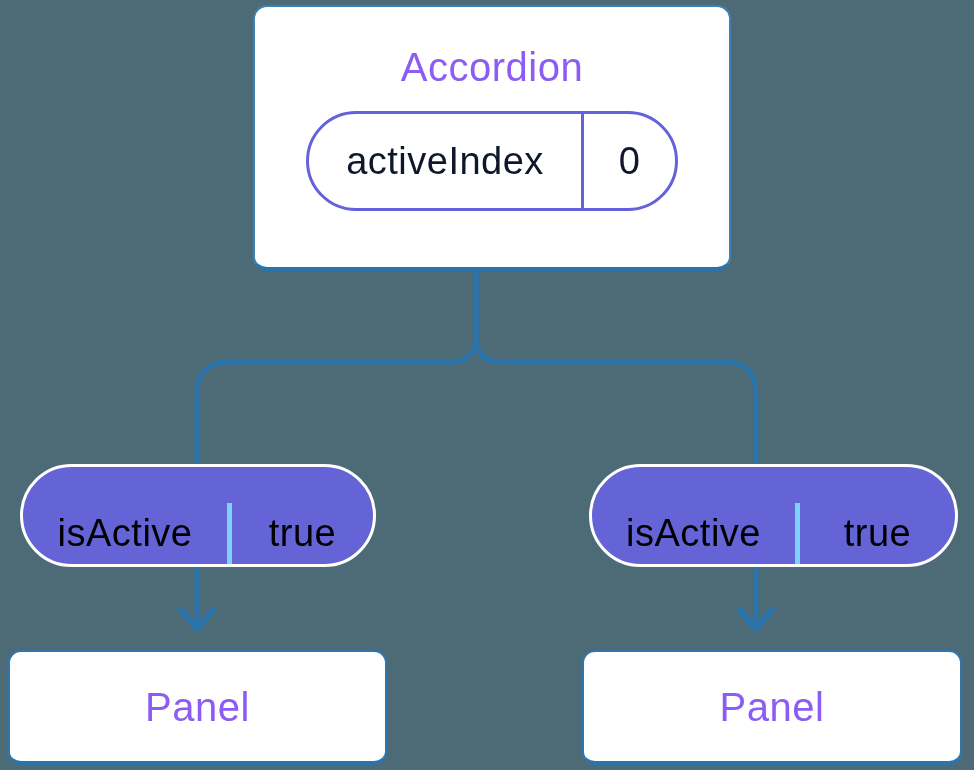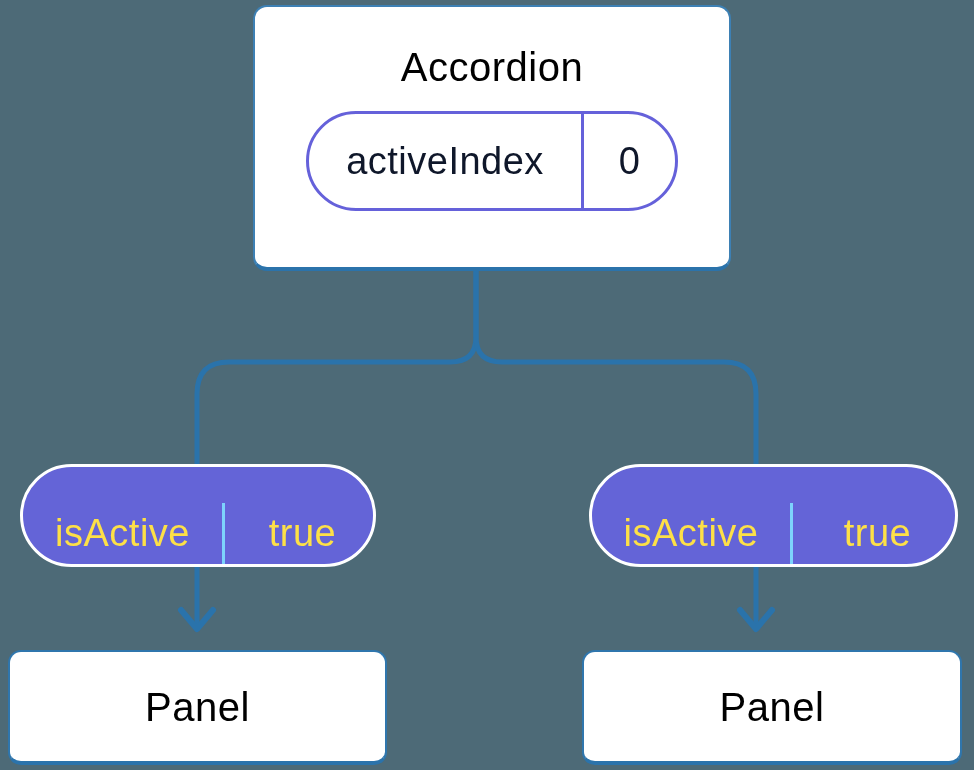--- a/index.html
+++ b/index.html
@@ -37,21 +37,21 @@
     left: 253px; top: 5px;
     width: 478px; height: 266px;
     border: 2px solid #3d80b4;
     border-bottom: 4px solid #2b73ab;
     border-radius: 14px;
     display: flex;
     flex-direction: column;
     align-items: center;
   }
   .node-title {
-    color: #000000;
+    color: #8b5cf6;
     font-size: 40px;
     font-weight: 500;
     line-height: 1.2;
     letter-spacing: 0.5px;
   }
   .root-node .node-title { margin-top: 36px; }
   .state-pill {
     margin-top: 20px;
     width: 372px; height: 100px;
     box-sizing: border-box;
@@ -77,23 +77,23 @@
     top: 464px;
     height: 103px;
     box-sizing: border-box;
     background: #6464d7;
     border: 3px solid #ffffff;
     border-radius: 52px;
     display: flex;
     align-items: stretch;
     overflow: hidden;
   }
-  .prop-pill .cell { color: #fde047; margin-top: 36px; }
+  .prop-pill .cell { color: #000000; margin-top: 36px; }
   .prop-pill .label-cell { flex: 1; }
-  .prop-pill .value-cell { border-left: 3px solid #7dd3fc; padding-left: 7px; }
+  .prop-pill .value-cell { border-left: 5px solid #7dd3fc; }
   .prop-pill-left  { left: 20px;  width: 356px; }
   .prop-pill-left  .value-cell { width: 141px; }
   .prop-pill-right { left: 589px; width: 369px; }
   .prop-pill-right .value-cell { width: 155px; }
   .panel-node {
     top: 650px;
     height: 115px;
     border: 2px solid #2f76ad;
     border-bottom: 4px solid #2b73ab;
     border-radius: 13px;

